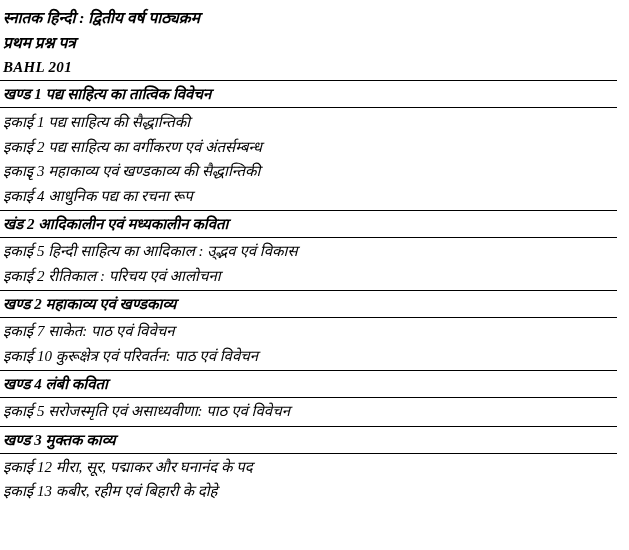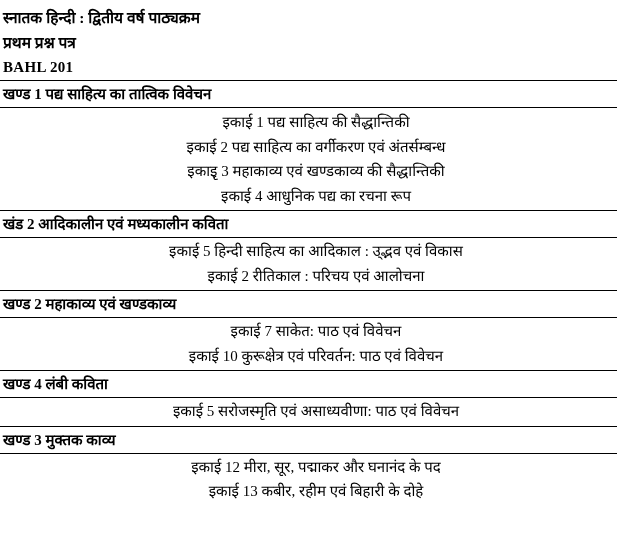--- a/index.html
+++ b/index.html
@@ -13,20 +13,21 @@
     overflow: hidden;
     font-family: "Liberation Sans", "DejaVu Sans", sans-serif;
     color: #000000;
   }
   .page {
     position: relative;
     width: 629px;
     height: 550px;
     box-sizing: border-box;
     padding: 0;
+    font-style: italic;
   }
   .doc-header {
     padding: 5px 0 0 3px;
   }
   .hdr-line {
     font-family: "Liberation Serif", "DejaVu Serif", serif;
     font-weight: bold;
     font-size: 15.5px;
     line-height: 25px;
     letter-spacing: 0px;
@@ -56,21 +57,20 @@
   }
   .unit-list {
     padding: 1px 0 2px 3px;
   }
   .unit {
     font-family: "Liberation Serif", "DejaVu Serif", serif;
     font-weight: normal;
     font-size: 15px;
     line-height: 24.5px;
     white-space: nowrap;
-    text-align: center;
   }
   .section:first-of-type .unit-list { padding-top: 2px; }
 </style>
 </head>
 <body>
 
 <div class="page">
 
   <div class="doc-header">
     <div class="hdr-line">स्नातक हिन्दी : द्वितीय वर्ष पाठ्यक्रम</div>

